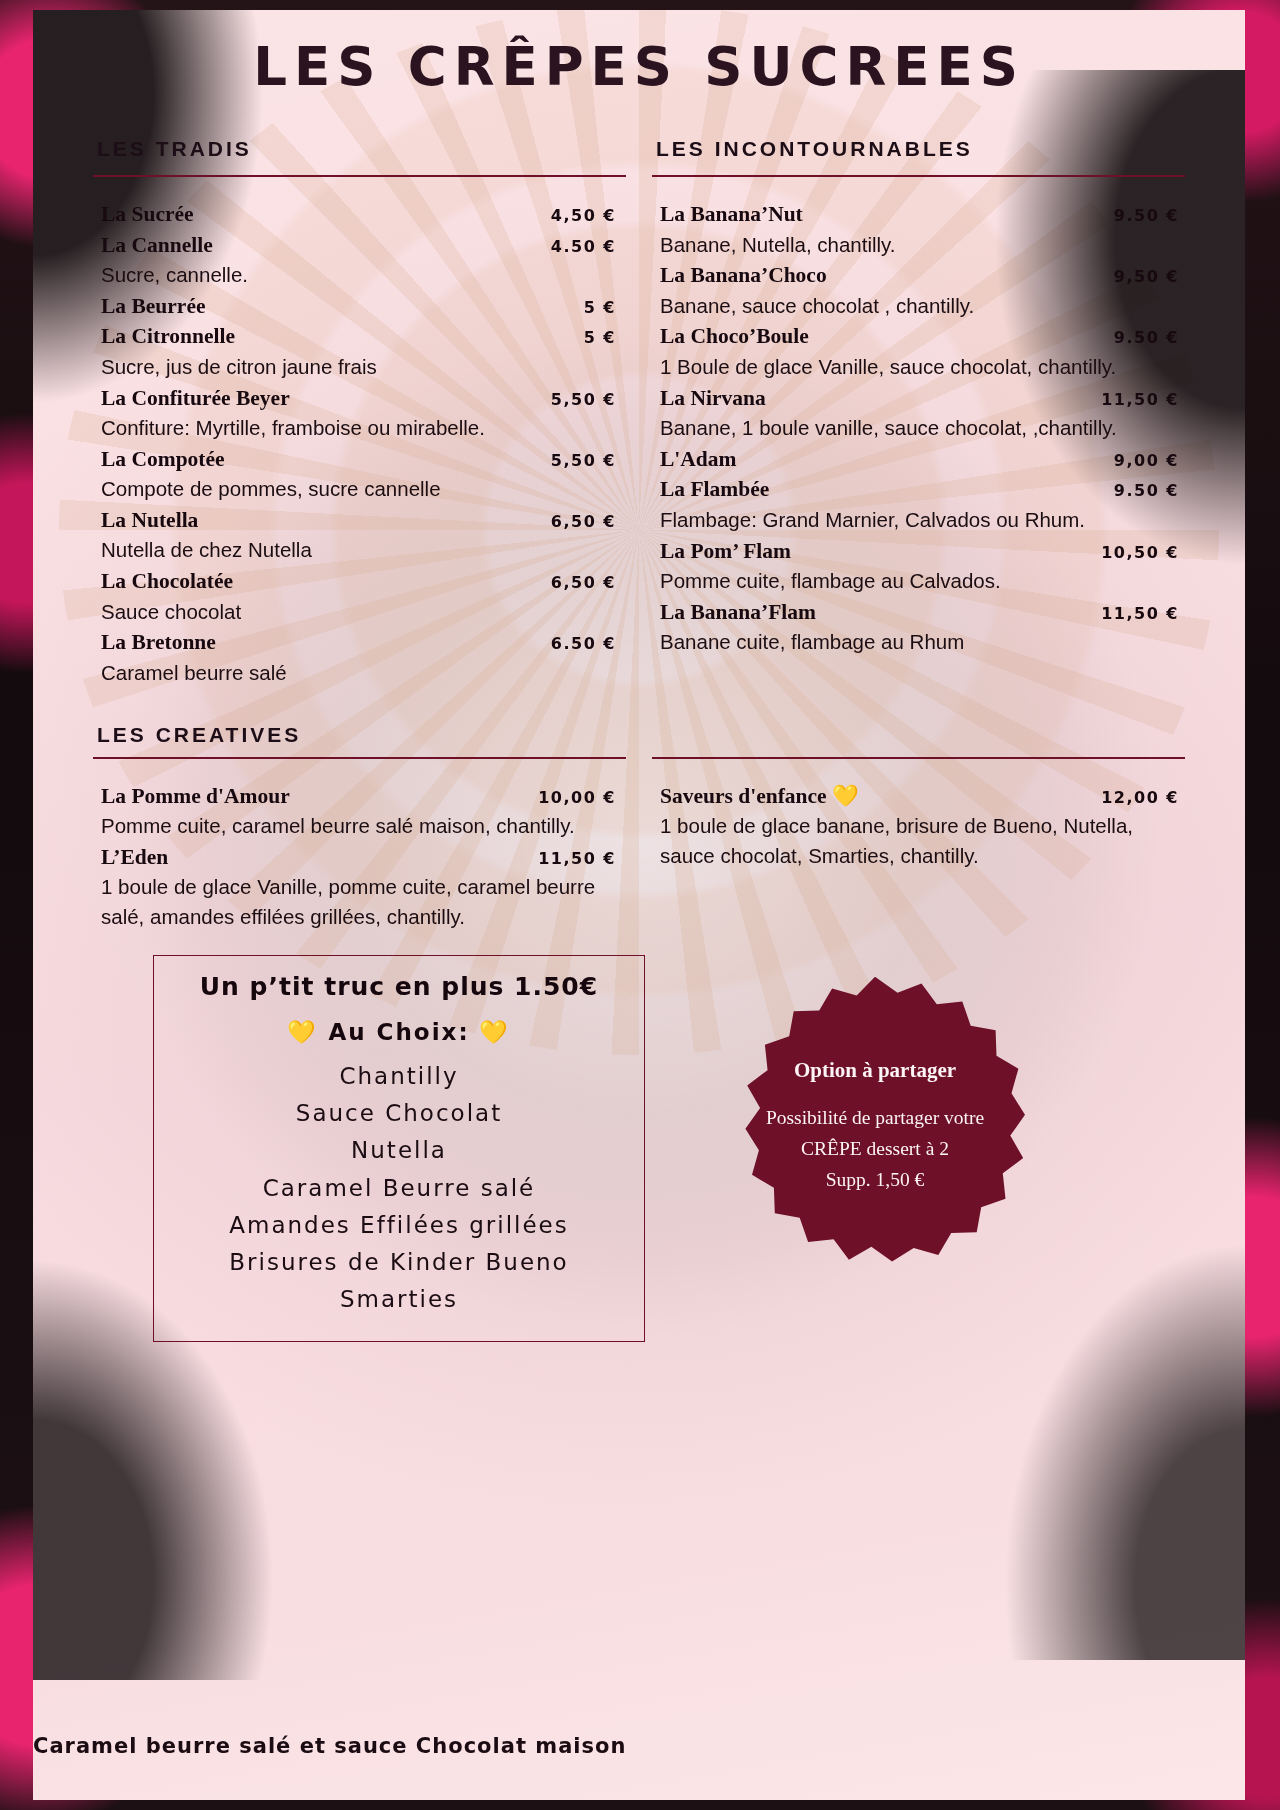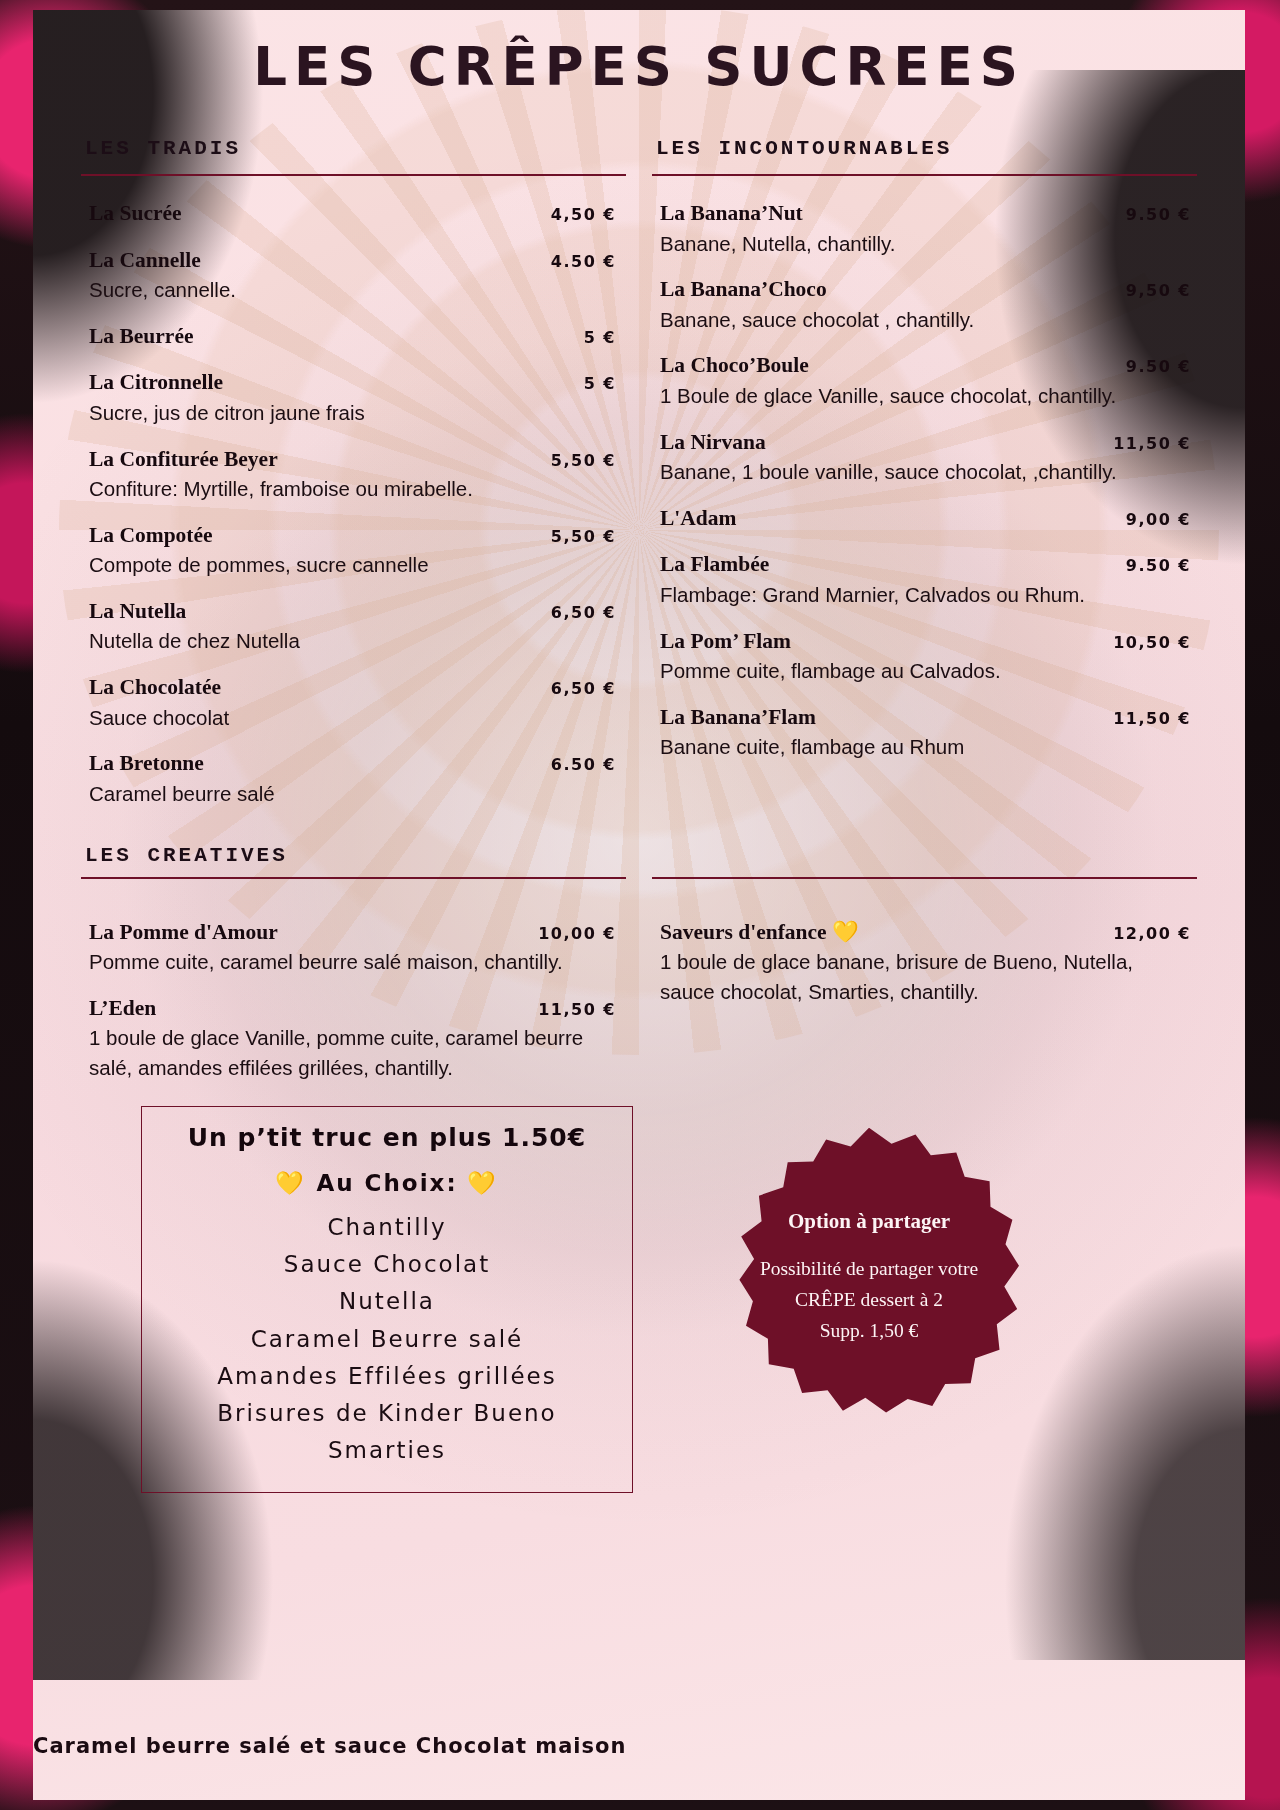--- a/index.html
+++ b/index.html
@@ -42,46 +42,46 @@
     border-radius:50%;
     opacity:.75;
     filter:blur(0.4px);
     pointer-events:none;
   }
   .dark-corner-tl{position:absolute;left:0;top:0;width:250px;height:420px;background:radial-gradient(ellipse at 0% 20%, rgba(20,14,16,.92) 0 120px, rgba(20,14,16,0) 230px);pointer-events:none;}
   .dark-corner-tr{position:absolute;right:0;top:60px;width:300px;height:560px;background:radial-gradient(ellipse at 100% 30%, rgba(20,14,16,.90) 0 130px, rgba(20,14,16,0) 250px);pointer-events:none;}
   .dark-corner-bl{position:absolute;left:0;bottom:120px;width:300px;height:500px;background:radial-gradient(ellipse at 0% 80%, rgba(20,14,16,.80) 0 120px, rgba(20,14,16,0) 240px);pointer-events:none;}
   .dark-corner-br{position:absolute;right:0;bottom:140px;width:300px;height:500px;background:radial-gradient(ellipse at 100% 85%, rgba(20,14,16,.75) 0 110px, rgba(20,14,16,0) 240px);pointer-events:none;}
 
-  .content{position:relative;z-index:5;padding:0 48px;}
+  .content{position:relative;z-index:5;padding:0 60px;}
 
   h1.title{
     text-align:center;
     font-family:"DejaVu Sans", sans-serif;
     font-weight:700;
     font-size:53px;
     letter-spacing:7px;
     color:#2b1420;
     margin:26px 0 40px 0;
   }
 
   .columns{display:flex;gap:26px;}
   .col{width:50%;}
 
   .sec-head{
-    font-family:Liberation Mono, monospace;
+    font-family:Liberation Sans, sans-serif;
     font-weight:700;
     font-size:21px;
     letter-spacing:3px;
     color:#1c0d16;
     margin:0 0 14px 4px;
   }
   .rule{height:2px;background:#6e1028;margin:0 0 22px 0;}
 
-  .item{display:flex;justify-content:space-between;align-items:baseline;margin-top:16px;}
+  .item{display:flex;justify-content:space-between;align-items:baseline;}
   .item-name{
     font-family:"Liberation Serif", serif;
     font-weight:700;font-size:21.5px;color:#17090f;
     line-height:1.42;
   }
   .item-price{
     font-family:"DejaVu Sans", sans-serif;
     font-weight:700;font-size:16px;letter-spacing:1.5px;color:#17090f;
     white-space:nowrap;
   }

